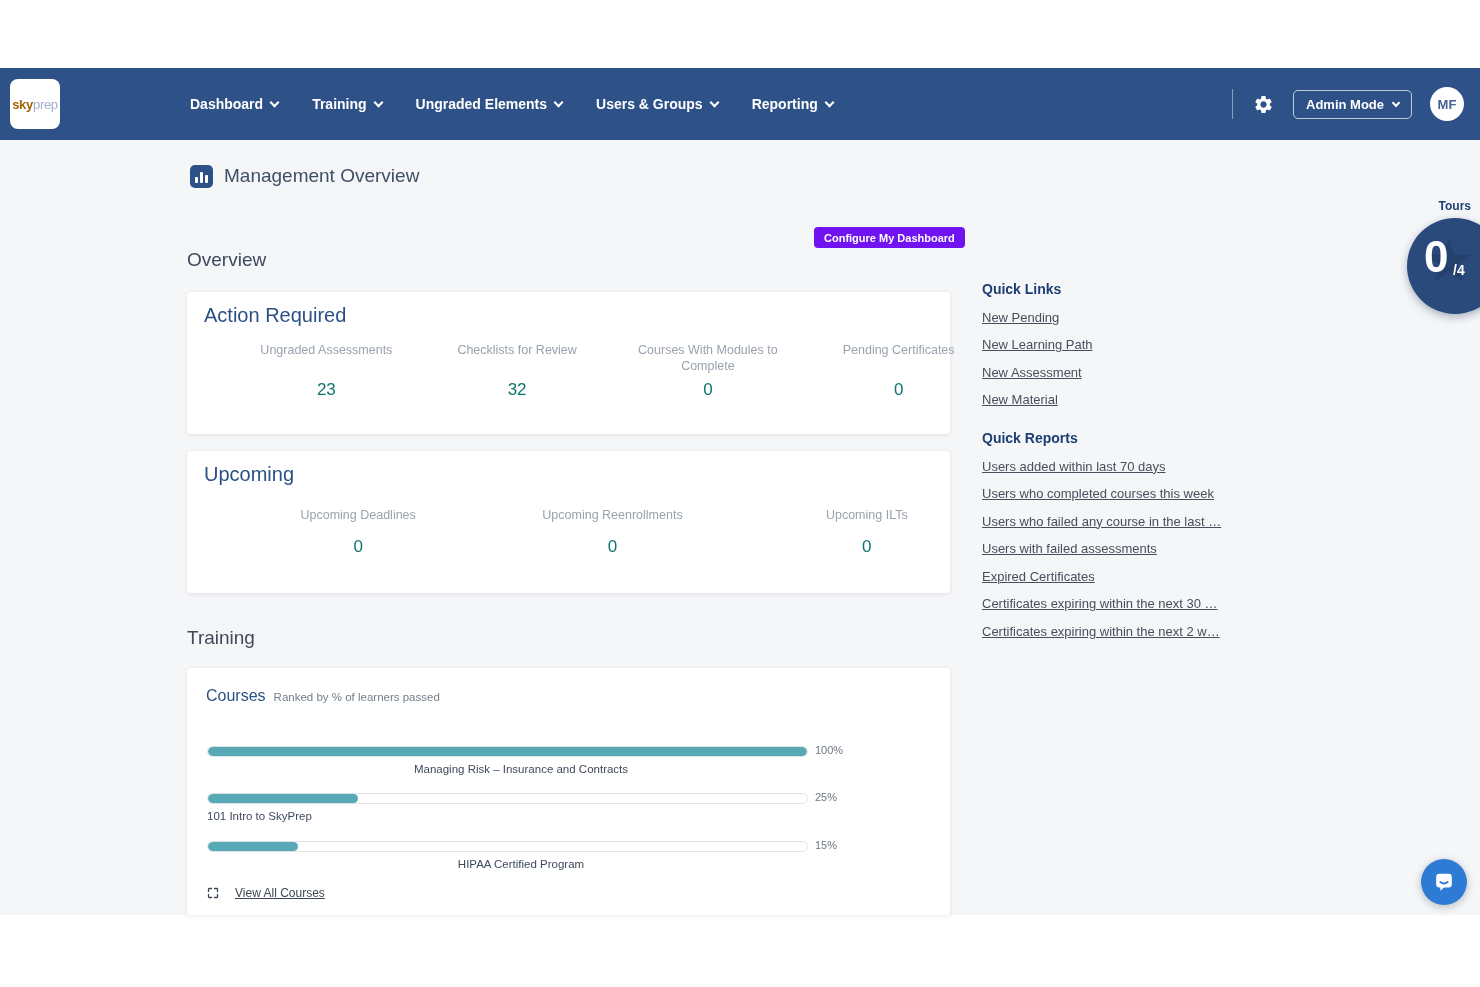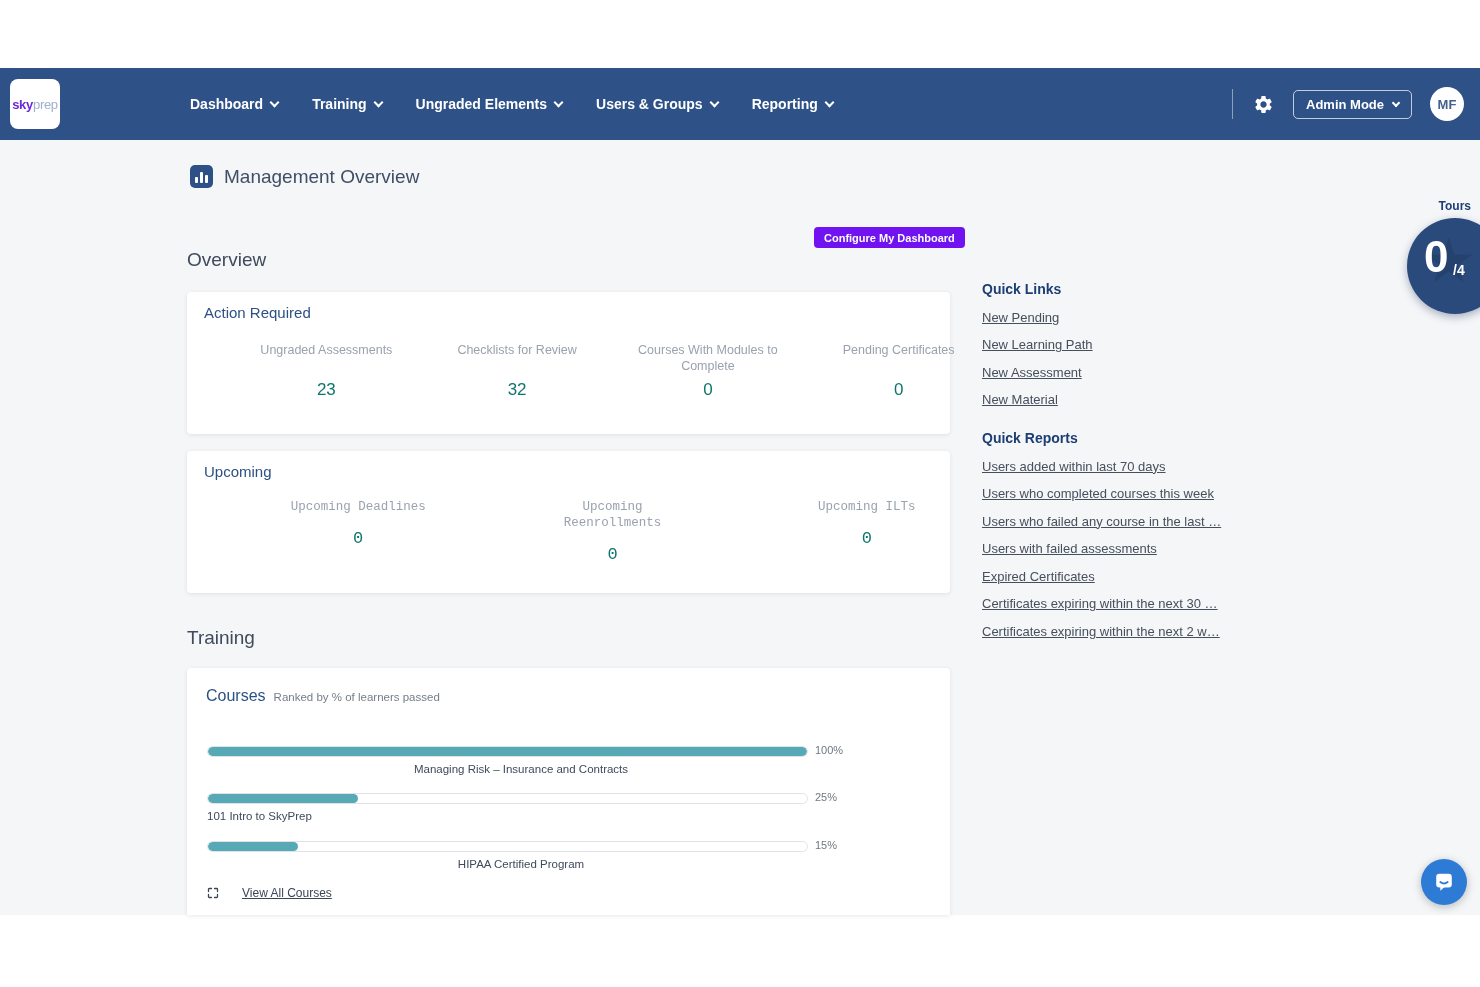--- a/index.html
+++ b/index.html
@@ -6,40 +6,40 @@
   html,body { background:#ffffff; }
   body { font-family:"Liberation Sans", sans-serif; }
   .page { position:relative; width:1480px; height:987px; overflow:hidden; background:#ffffff; }
 
   
   .navbar { position:absolute; left:0; top:68px; width:1480px; height:72px; background:#2E5187;
             display:flex; align-items:center; }
   .logo-box { position:absolute; left:10px; top:11px; width:50px; height:50px; background:#ffffff;
               border-radius:8px; display:flex; align-items:center; justify-content:center; }
   .logo-text { font-size:13px; letter-spacing:-0.3px; }
-  .logo-sky { font-weight:bold; color:#6d28d9; }
+  .logo-sky { font-weight:bold; color:#a16207; }
   .logo-prep { color:#9fb0cc; }
   .nav-items { display:flex; align-items:center; margin-left:190px; gap:34px; }
   .nav-item { color:#ffffff; font-size:14px; font-weight:bold; display:flex; align-items:center; cursor:pointer; white-space:nowrap; }
   .chev { display:inline-block; width:7px; height:7px; border-right:2px solid #fff; border-bottom:2px solid #fff;
           transform:rotate(45deg); margin-left:8px; margin-top:-4px; }
   .nav-right { position:absolute; right:16px; top:0; height:72px; display:flex; align-items:center; gap:18px; }
   .nav-divider { width:1px; height:30px; background:rgba(255,255,255,0.45); }
   .gear-btn { width:24px; height:24px; display:flex; align-items:center; justify-content:center; cursor:pointer; }
   .admin-btn { border:1px solid rgba(255,255,255,0.7); border-radius:5px; color:#fff; font-size:13px; font-weight:bold;
                padding:6px 12px; display:flex; align-items:center; cursor:pointer; }
   .admin-btn .chev { width:6px; height:6px; margin-left:9px; margin-top:-3px; }
   .avatar { width:34px; height:34px; border-radius:50%; background:#ffffff; color:#44618f; font-size:13px;
             font-weight:bold; display:flex; align-items:center; justify-content:center; cursor:pointer; }
 
   
   .content-bg { position:absolute; left:0; top:140px; width:1480px; height:775px; background:#f5f6f8; }
 
   
-  .page-title-row { position:absolute; left:190px; top:165px; display:flex; align-items:center; gap:11px; }
+  .page-title-row { position:absolute; left:190px; top:165px; display:flex; align-items:flex-start; gap:11px; }
   .title-icon { width:23px; height:23px; background:#2d5187; border-radius:5px; display:flex; align-items:flex-end;
                 justify-content:center; gap:2px; padding-bottom:5px; }
   .title-icon i { display:block; width:3px; background:#fff; border-radius:1px; }
   .page-title { font-size:19px; color:#3f4f66; }
 
   
   .configure-btn { position:absolute; left:814px; top:227px; height:21px; background:#7013f0; border:none;
                    border-radius:4px; color:#fff; font-size:11px; font-weight:bold; padding:0 10px;
                    font-family:"Liberation Sans", sans-serif; cursor:pointer; }
 
@@ -50,41 +50,41 @@
                  background:#2b4a7c; box-shadow:0 3px 8px rgba(20,40,80,0.35); cursor:pointer; }
   .tours-star { position:absolute; left:14px; top:6px; font-size:62px; color:#25426f; }
   .tours-count { position:absolute; left:17px; top:14px; font-size:44px; font-weight:bold; color:#ffffff; }
   .tours-total { position:absolute; left:46px; top:44px; font-size:14px; font-weight:bold; color:#ffffff; }
 
   
   .section-heading { position:absolute; font-size:19px; font-weight:500; color:#3f4a5c; }
 
   
   .card { position:absolute; background:#ffffff; border-radius:4px; box-shadow:0 1px 4px rgba(27,36,48,0.10); }
-  .card-title { font-size:15px; font-weight:500; color:#2b5184; }
+  .card-title { font-size:20px; font-weight:500; color:#2b5184; }
   .stats-row { display:flex; width:100%;margin-left:44px; }
   .stat-col { flex:1; text-align:center; }
   .stat-label { font-size:12.5px; color:#9aa2ae; line-height:16px; max-width:160px; margin:0 auto; }
   .stat-value { font-size:17px; color:#0f766e; margin-top:14px; }
 
   
   .rail-section { position:absolute; left:982px; width:230px; }
   .rail-heading { font-size:14px; font-weight:bold; color:#1d3e73; }
   .rail-link { display:block; font-size:13px; color:#464f5c; text-decoration:underline; margin-top:12.5px;
                white-space:nowrap; }
 
   
   .courses-head { position:absolute; left:19px; top:19px; display:flex; align-items:baseline; gap:8px; }
   .courses-subtitle { font-size:11.5px; color:#737d89; }
   .bar-row { position:absolute; left:20px; width:628px; }
   .bar-track { width:601px; height:11px; border:1px solid #dfe3e8; border-radius:6px; background:#ffffff; overflow:hidden; }
   .bar-fill { height:100%; background:#57aab5; border-radius:6px; }
   .bar-pct { position:absolute; left:608px; top:-2px; font-size:11px; color:#6f7884; }
   .bar-label { font-size:11.5px; color:#3f4a5c; margin-top:6px; }
-  .view-all { position:absolute; left:20px; display:flex; align-items:center; gap:23px; cursor:pointer; }
+  .view-all { position:absolute; left:20px; display:flex; align-items:center; gap:16px; cursor:pointer; }
   .view-all a { font-size:12px; color:#3c4655; text-decoration:underline; }
 
   
   .chat-btn { position:absolute; left:1421px; top:859px; width:46px; height:46px; border-radius:50%;
               background:#2e7bd6; display:flex; align-items:center; justify-content:center;
               box-shadow:0 2px 8px rgba(0,0,0,0.25); cursor:pointer; }
 </style>
 </head>
 <body>
 
@@ -172,21 +172,21 @@
       </div>
       <div class="stat-col">
         <div class="stat-label">Pending Certificates</div>
         <div class="stat-value" style="margin-top:22px;">0</div>
       </div>
     </div>
   </div>
 
   <div class="card" style="left:187px; top:451px; width:763px; height:142px;">
     <div class="card-title" style="position:absolute; left:17px; top:12px;">Upcoming</div>
-    <div class="stats-row" style="position:absolute; top:48px;font-family:Liberation Mono, monospace;">
+    <div class="stats-row" style="position:absolute; top:56px;">
       <div class="stat-col">
         <div class="stat-label">Upcoming Deadlines</div>
         <div class="stat-value">0</div>
       </div>
       <div class="stat-col">
         <div class="stat-label">Upcoming Reenrollments</div>
         <div class="stat-value">0</div>
       </div>
       <div class="stat-col">
         <div class="stat-label">Upcoming ILTs</div>

